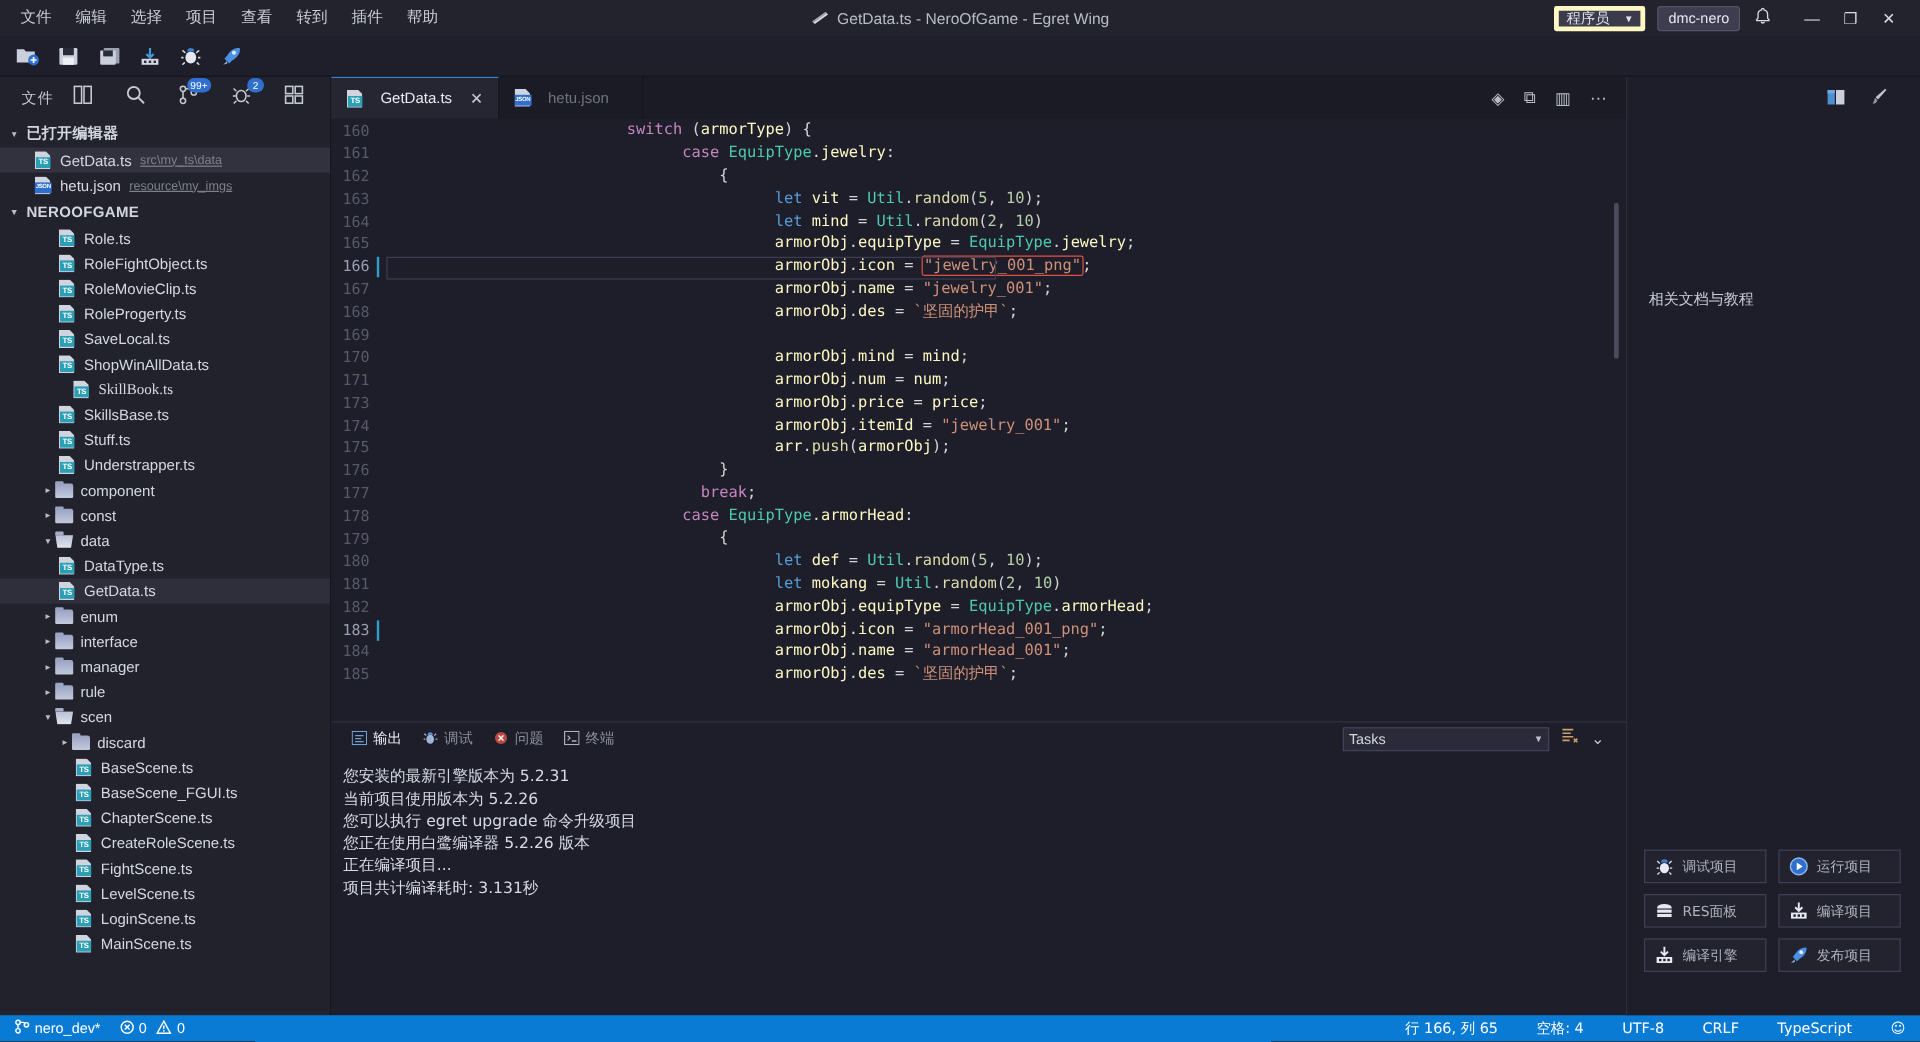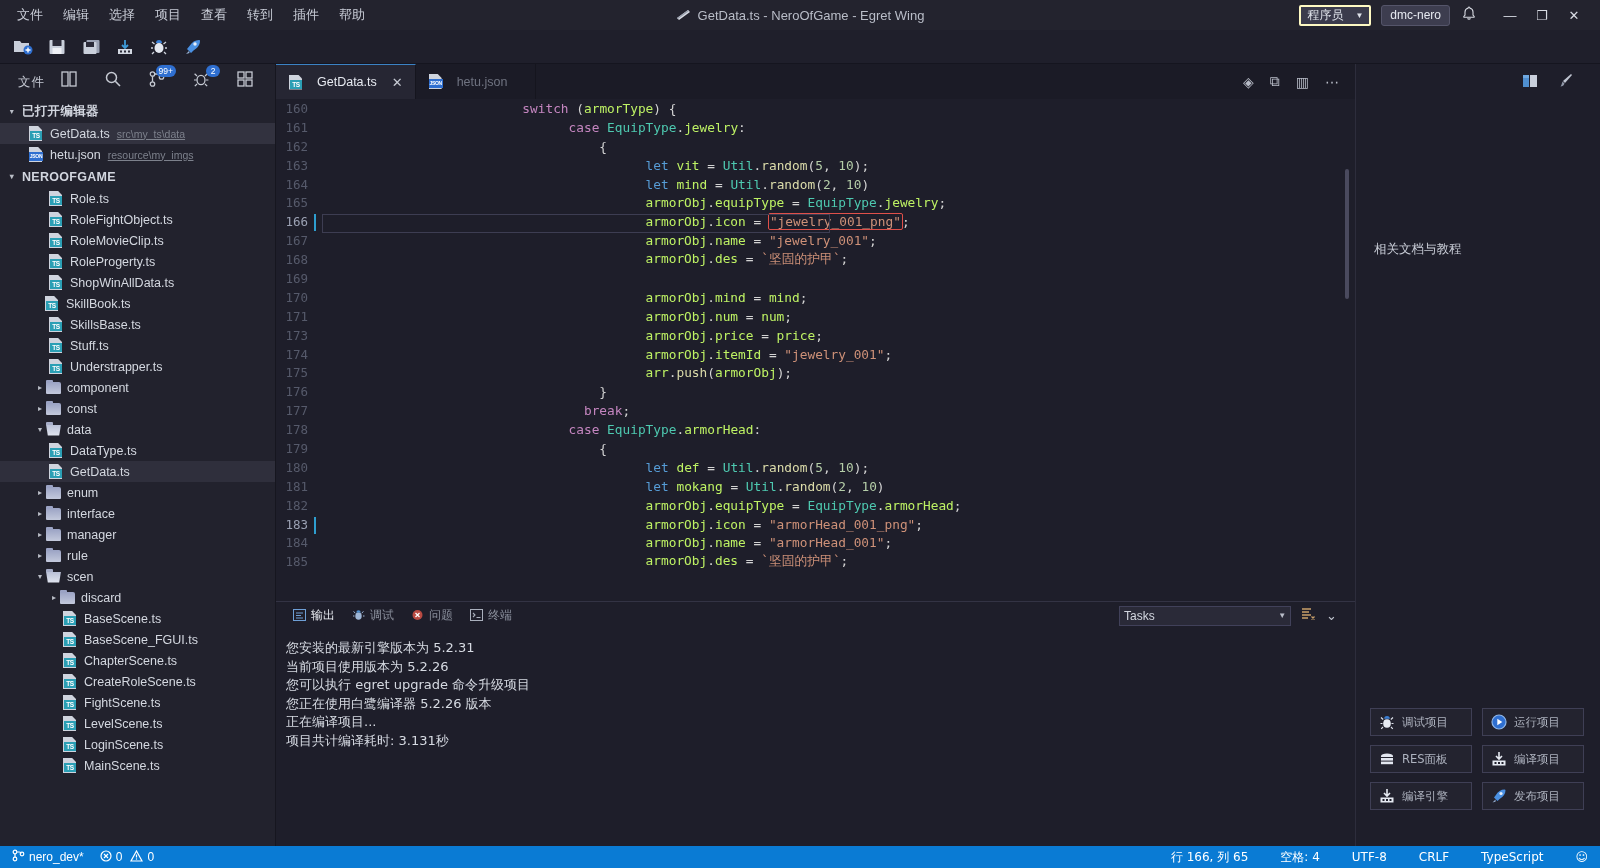--- a/index.html
+++ b/index.html
@@ -26,21 +26,21 @@
     position: absolute; left: 0; right: 0; text-align: center;
     font-size: 13px; color: #b9bdc8; pointer-events: none;
     display: flex; align-items: center; justify-content: center; gap: 7px;
   }
   .egret-logo { display: inline-block; width: 15px; height: 12px; position: relative; }
   .title-right {
     margin-left: auto; display: flex; align-items: center; gap: 10px;
     padding-right: 10px; height: 100%;
   }
   .role-select {
-    background: #3b3b4c; border: 2px solid #fef9c3; border-radius: 2px;
+    background: #3b3b4c; border: 4px solid #fef9c3; border-radius: 2px;
     font-size: 12px; color: #dfe2ea; padding: 2px 6px; display: flex;
     align-items: center; gap: 12px; height: 21px; cursor: pointer;
   }
   .user-badge {
     background: #3d3d4f; border: 1px solid #55556a; border-radius: 3px;
     font-size: 12px; color: #e6e9f0; padding: 2px 8px; height: 21px;
     display: flex; align-items: center; cursor: pointer;
   }
   .bell { font-size: 14px; color: #d7dae2; cursor: pointer; padding: 0 2px; }
   .wbtns { display: flex; align-items: center; gap: 0; margin-left: 6px; }
@@ -159,21 +159,21 @@
     color: #565a6b; font-size: 12.5px; font-family: "DejaVu Sans Mono", monospace;
   }
   .codeline.cur .ln { color: #9aa0b2; }
   .ctext { flex: 1 1 auto; position: relative; }
   .cursor-bar {
     position: absolute; left: 38px; width: 2px; height: 17px; background: #2e9ecf;
   }
   .kw { color: #c586c0; }
   .kw2 { color: #569cd6; }
   .ty { color: #4ec9b0; }
-  .id { color: #bef264; }
+  .id { color: #fef9c3; }
   .fn { color: #dcdcaa; }
   .str { color: #ce9178; }
   .num { color: #b5cea8; }
   .pl { color: #d4d4d4; }
   .tpl { color: #ce9178; }
   .hl-box {
     border: 1px solid #e0504a; border-radius: 2px; padding: 0 1px; margin: 0 -1px;
   }
   .line-hl-box {
     position: absolute; left: 58px; width: 509px; height: 19px;
@@ -384,23 +384,27 @@
           <div class="row" style="padding-left: 48px;">
             <span class="ficon ts-ic"></span>
             <span class="fname">RoleMovieClip.ts</span>
           </div>
           <div class="row" style="padding-left: 48px;">
             <span class="ficon ts-ic"></span>
             <span class="fname">RoleProgerty.ts</span>
           </div>
           <div class="row" style="padding-left: 48px;">
             <span class="ficon ts-ic"></span>
+            <span class="fname">SaveLocal.ts</span>
+          </div>
+          <div class="row" style="padding-left: 48px;">
+            <span class="ficon ts-ic"></span>
             <span class="fname">ShopWinAllData.ts</span>
           </div>
-          <div class="row" style="padding-left: 44px;">
+          <div class="row" style="padding-left: 60px; font-family: Liberation Serif, serif;">
             <span class="ficon ts-ic"></span>
             <span class="fname">SkillBook.ts</span>
           </div>
           <div class="row" style="padding-left: 48px;">
             <span class="ficon ts-ic"></span>
             <span class="fname">SkillsBase.ts</span>
           </div>
           <div class="row" style="padding-left: 48px;">
             <span class="ficon ts-ic"></span>
             <span class="fname">Stuff.ts</span>

